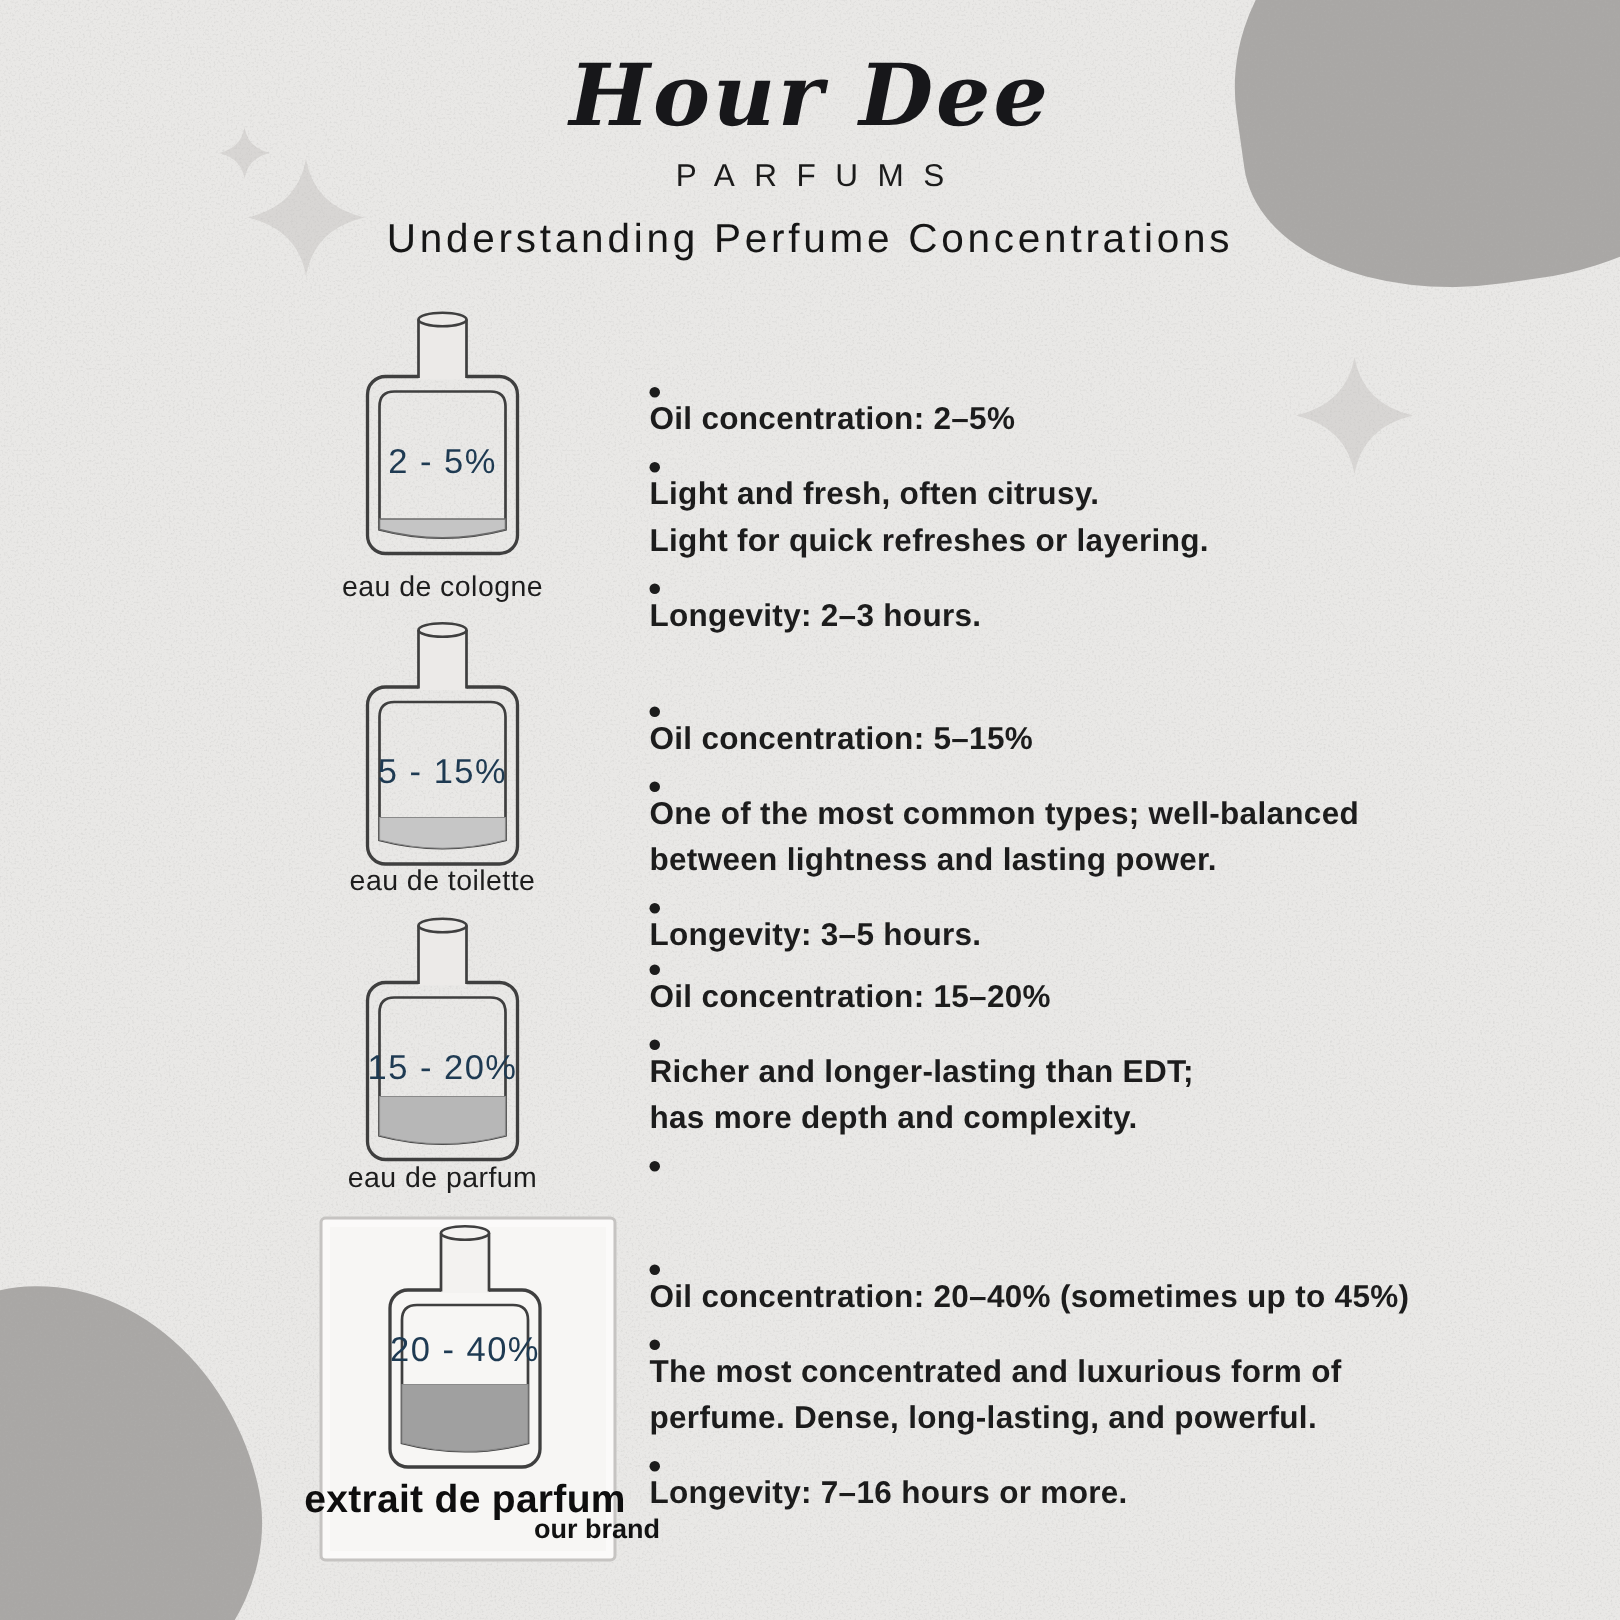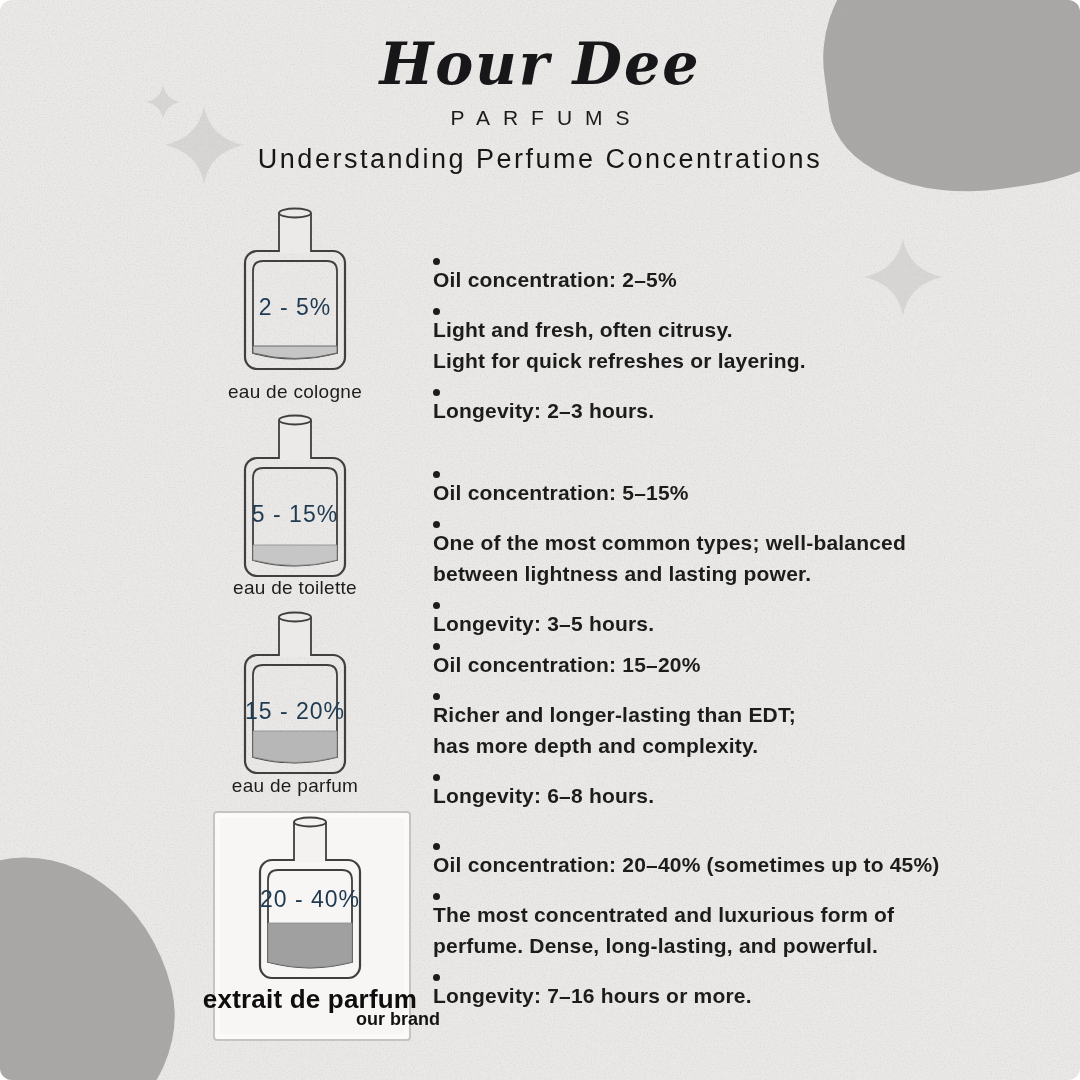--- a/index.html
+++ b/index.html
@@ -3,21 +3,20 @@
 <meta charset="utf-8">
 <style>
   html,body{margin:0;padding:0;}
   body{width:1080px;height:1080px;overflow:hidden;}
   .canvas{
     position:relative;width:1080px;height:1080px;
     background:#e9e8e6;
     font-family:"Liberation Sans", sans-serif;
     color:#1f1f1f;
     overflow:hidden;
-    border-radius:12px;
   }
   
   .blob{position:absolute;background:#a9a7a5;z-index:0;}
   .blob-tr{left:822px;top:-96px;width:380px;height:282px;border-radius:48% 52% 55% 45% / 55% 45% 62% 38%;transform:rotate(-8deg);}
   .blob-bl{left:-118px;top:858px;width:290px;height:300px;border-radius:52% 48% 55% 45% / 48% 55% 45% 52%;transform:rotate(-14deg);}
   .sparkle{position:absolute;z-index:0;}
   
   .grain{position:absolute;left:0;top:0;width:1080px;height:1080px;z-index:1;pointer-events:none;}
   
   .layer{position:absolute;left:0;top:0;width:1080px;height:1080px;z-index:2;}
@@ -175,21 +174,20 @@
       <li>
           <span class="dot"></span>
           <span>Richer and longer-lasting than EDT;</span>
         </li>
       <li>
           <span class="nodot"></span>
           <span>has more depth and complexity.</span>
         </li>
       <li>
           <span class="dot"></span>
-          <span>Longevity: 6–8 hours.</span>
         </li>
     </ul>
 
     <div class="brand-frame"></div>
     <svg class="bottle-svg" style="left:240px;top:812px" width="140" height="170" viewBox="0 0 140 170">
       <rect x="20" y="48" width="100" height="118" rx="12" fill="none" stroke="#3f3f3f" stroke-width="2.2"></rect>
       <path d="M54 10 L54 50 L86 50 L86 10 Z" fill="#f3f2f0" stroke="none"></path>
       <path d="M54 10 L54 49 M86 10 L86 49" stroke="#3f3f3f" stroke-width="1.8" fill="none"></path>
       <ellipse cx="70" cy="10" rx="16" ry="4.5" fill="#f3f2f0" stroke="#3f3f3f" stroke-width="1.8"></ellipse>
       <path d="M38 58 L102 58 Q112 58 112 68 L112 150 Q70 161 28 150 L28 68 Q28 58 38 58 Z" fill="none" stroke="#3f3f3f" stroke-width="1.8"></path>

